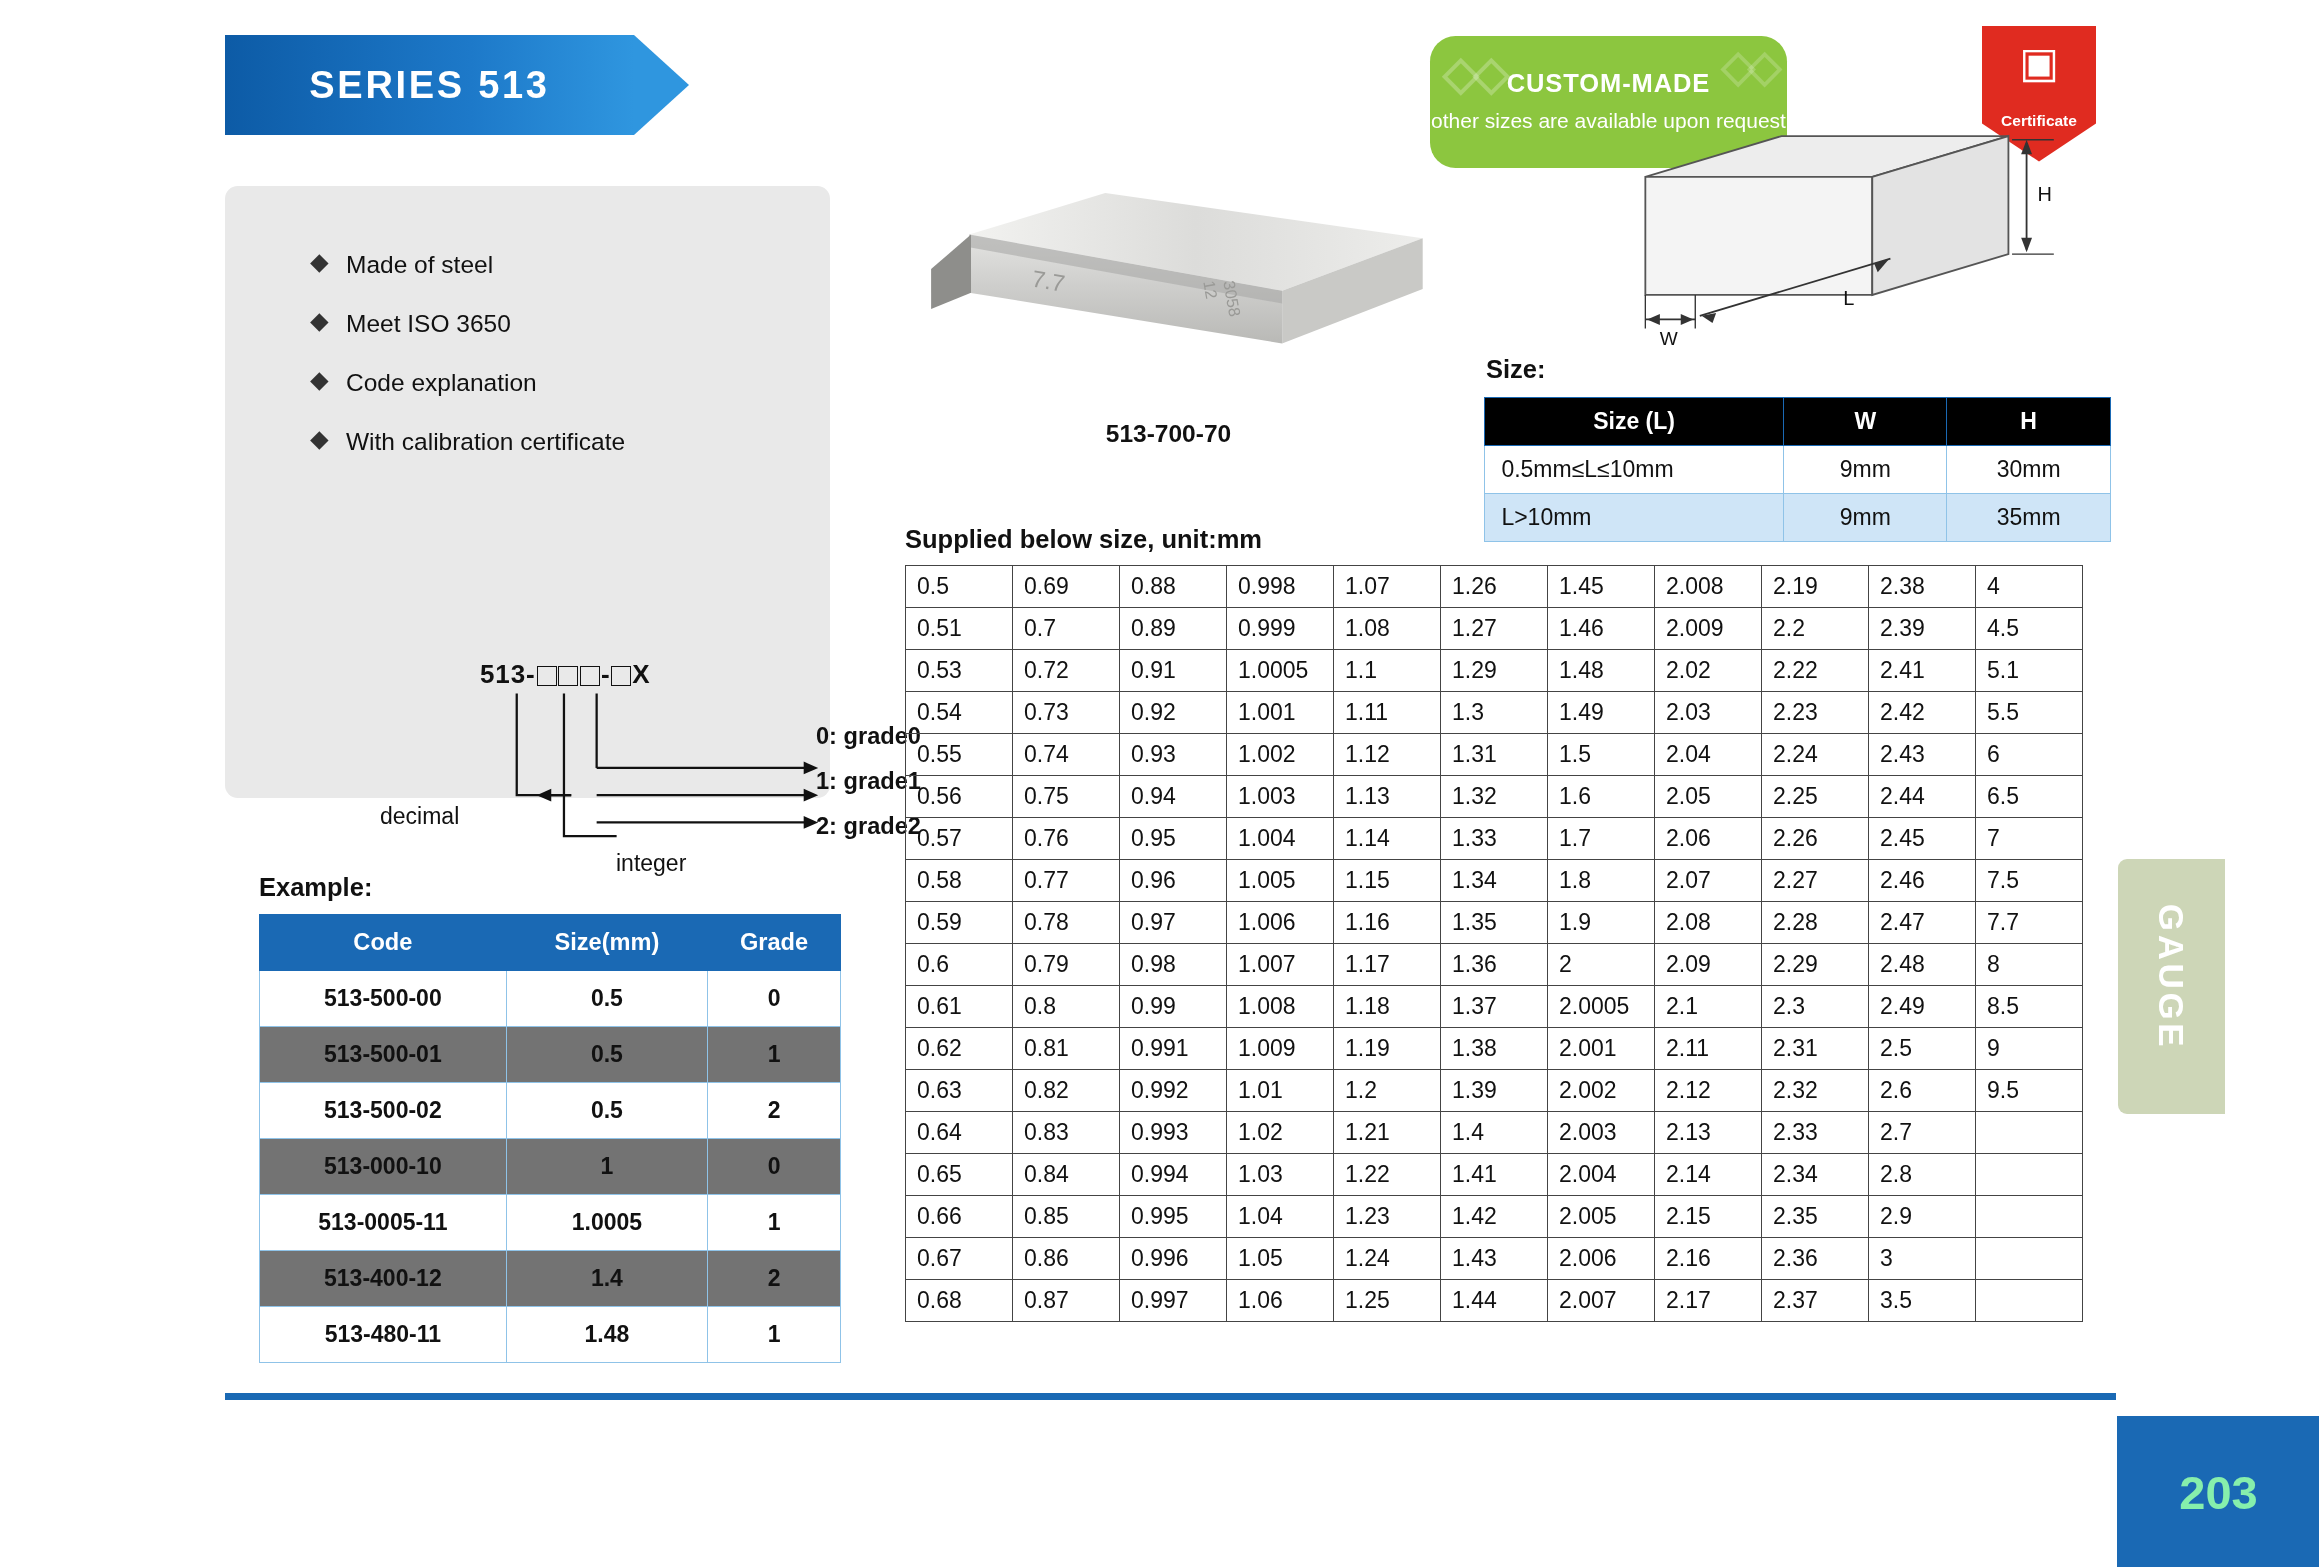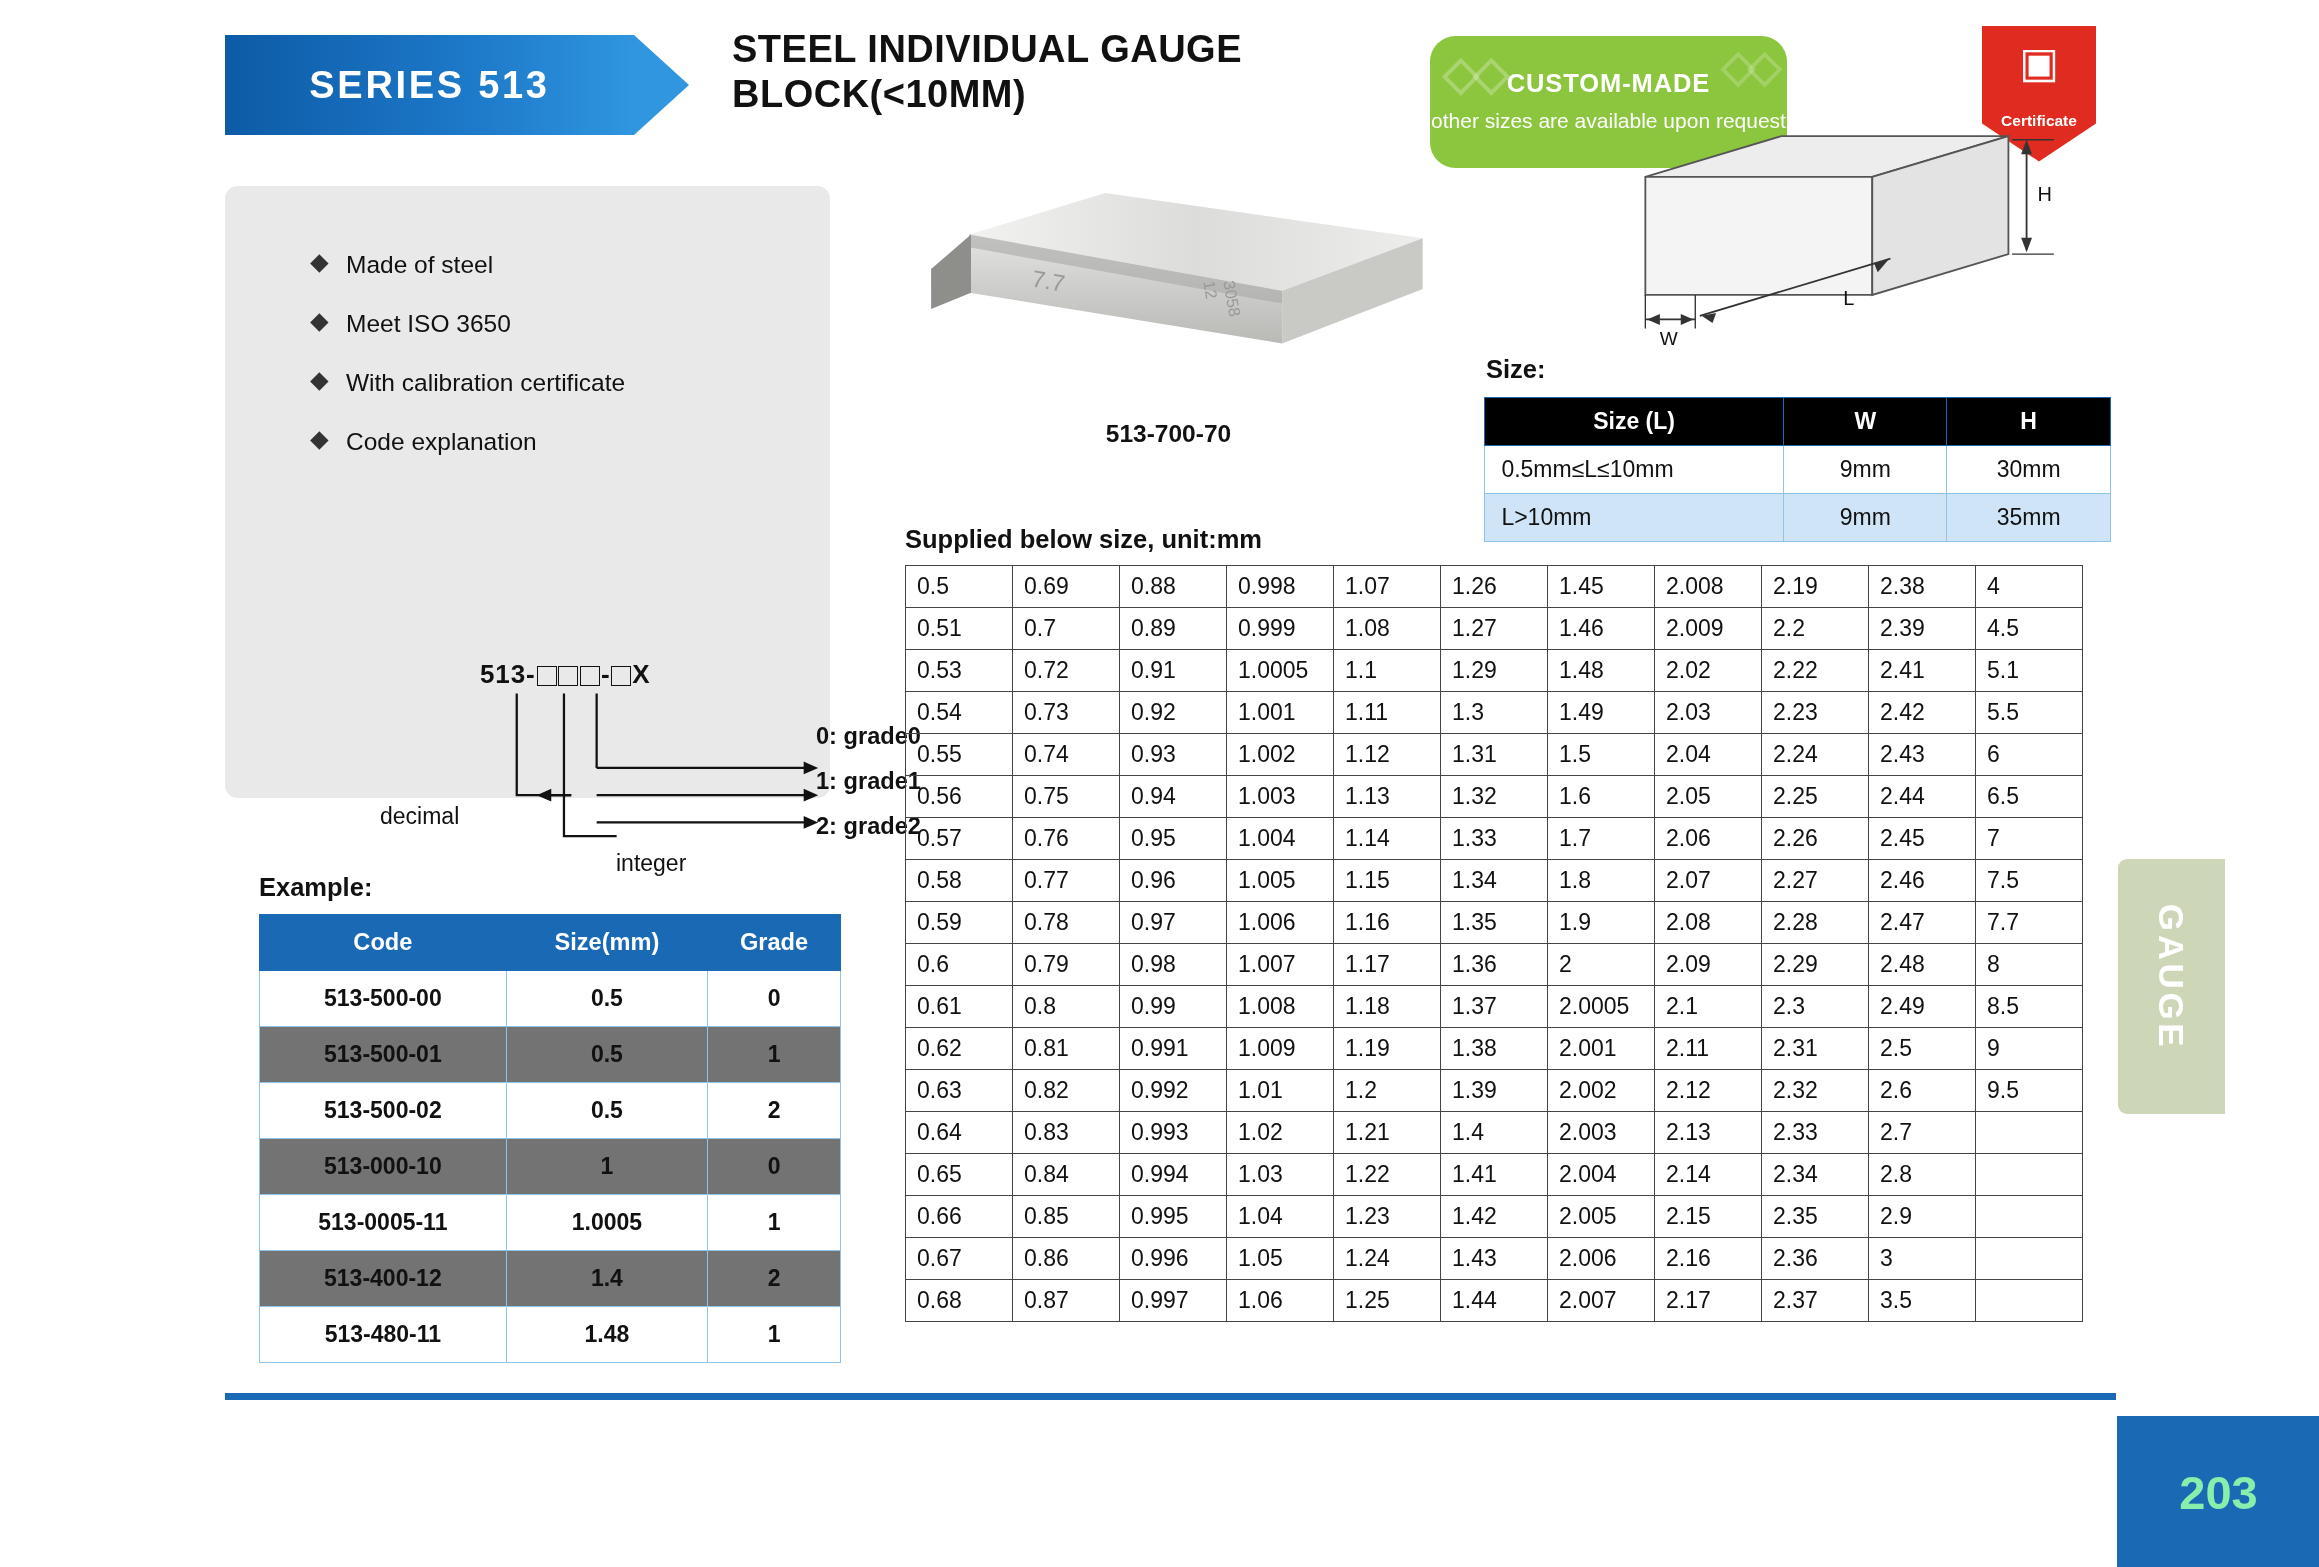--- a/index.html
+++ b/index.html
@@ -170,41 +170,40 @@
 <body>
 
 <div class="page">
 
   <div class="series-tag">
     <div class="body"></div>
     <div class="arrow"></div>
     <div class="label">SERIES 513</div>
   </div>
 
-  <div class="main-title">STEEL INDIVIDUAL GAUGE BLOCK(&lt;10MM)</div>
 
   <div class="custom-badge">
     <div class="deco">◇◇</div>
     <div class="deco2">◇◇</div>
     <div class="t1">CUSTOM-MADE</div>
     <div class="t2">other sizes are available upon request</div>
   </div>
 
   <div class="cert">
     <div class="shield"></div>
     <div class="glyph">▣</div>
     <div class="ctext">Certificate</div>
   </div>
 
   <div class="feature-panel">
     <ul class="feature-list">
       <li><span class="bullet"></span><span>Made of steel</span></li>
       <li><span class="bullet"></span><span>Meet ISO 3650</span></li>
+      <li><span class="bullet"></span><span>Code explanation</span></li>
       <li><span class="bullet"></span><span>With calibration certificate</span></li>
-      <li><span class="bullet"></span><span>Code explanation</span></li>
     </ul>
 
     <div class="code-expl">
       <div class="codeline">
         <span>513-</span><span class="box"></span><span class="box"></span><span class="box"></span>-<span class="box"></span><span>X</span>
       </div>
 
       <svg class="leaders" width="473" height="227" viewBox="0 0 520 250">
         <path d="M40,38 L40,150 L100,150" stroke="#111" stroke-width="2.5" fill="none"></path>
         <path d="M92,38 L92,195 L150,195" stroke="#111" stroke-width="2.5" fill="none"></path>

